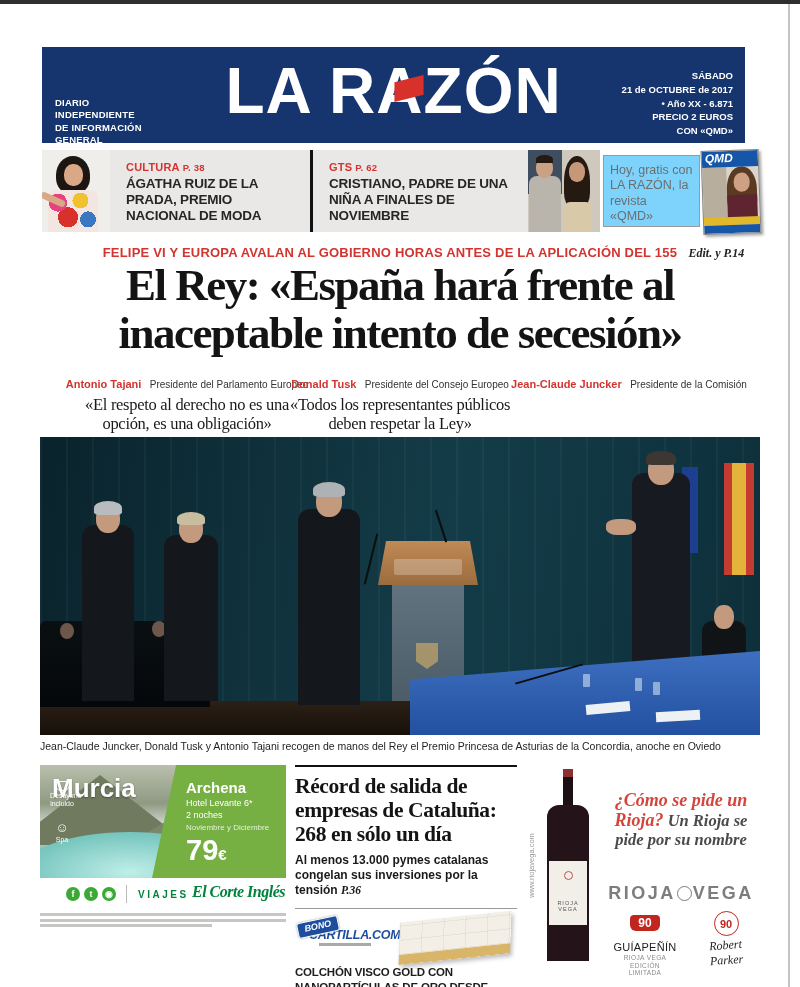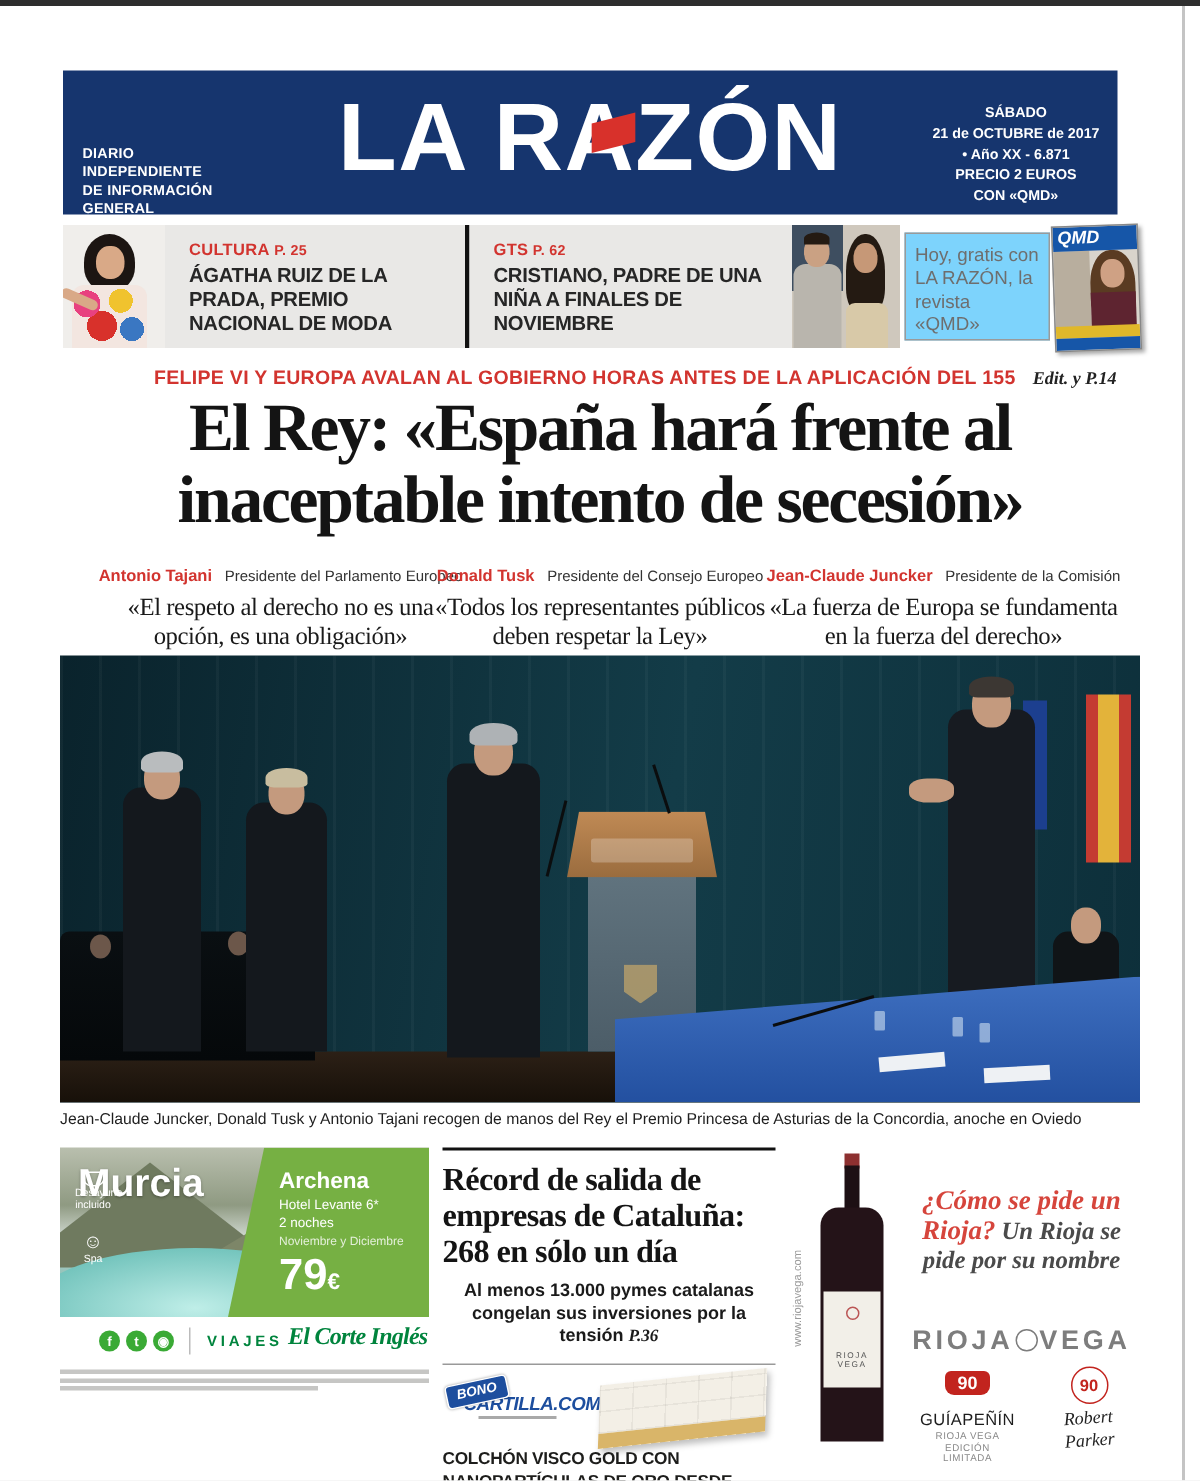--- a/index.html
+++ b/index.html
@@ -10,21 +10,21 @@
   
   .top-bar { left:0; top:0; width:800px; height:4px; background:#2e2e2e; }
   .edge-line { left:788px; top:4px; width:2px; height:983px; background:#c4c4c4; }
 
   
   .masthead { left:42px; top:47px; width:703px; height:96px; background:#16356e; overflow:visible; }
   .masthead-tagline { left:13px; top:50px; color:#fff; font-size:9.5px; font-weight:bold; line-height:1.3; letter-spacing:.2px; }
   .masthead-tagline span { display:block; }
   .masthead-logo { left:50%; top:46%; transform:translate(-50%,-50%); color:#fff; font-size:64px; font-weight:bold; letter-spacing:1px; white-space:nowrap; }
   .logo-accent { left:69.2%; top:-12px; width:30px; height:19px; background:#d8312b; transform:rotate(-14deg) skewX(-14deg); }
-  .masthead-date { right:12px; top:22px; color:#fff; font-size:9.5px; font-weight:bold; text-align:center; line-height:1.45; }
+  .masthead-date { right:12px; top:22px; color:#fff; font-size:9.5px; font-weight:bold; text-align:right; line-height:1.45; }
   .masthead-date span { display:block; }
 
   
   .teaser-strip { left:42px; top:150px; width:718px; height:82px; }
   .t-photo { top:0; height:82px; overflow:hidden; }
   .agatha { left:0; width:68px; background:#f0eeeb; }
   .agatha .hair { position:absolute; left:14px; top:6px; width:34px; height:38px; background:#1c1512; border-radius:50% 50% 42% 42%; }
   .agatha .face { position:absolute; left:22px; top:14px; width:19px; height:22px; background:#d9a987; border-radius:46%; }
   .agatha .dress { position:absolute; left:6px; top:40px; width:50px; height:42px; background:
       radial-gradient(circle at 20% 30%, #e8417f 0 9px, transparent 9px),
@@ -116,21 +116,21 @@
   .socials { position:absolute; left:26px; top:4px; display:flex; gap:4px; }
   .soc { width:14px; height:14px; border-radius:50%; background:#3aaa35; color:#fff; font-size:9px; font-weight:bold; text-align:center; line-height:14px; }
   .logo-sep { position:absolute; left:86px; top:2px; width:1px; height:18px; background:#bbb; }
   .viajes-word { position:absolute; left:98px; top:6px; color:#00843d; font-size:10px; font-weight:bold; letter-spacing:2.5px; }
   .eci-script { position:absolute; left:152px; top:0; color:#00843d; font-family:"Liberation Serif", serif; font-style:italic; font-weight:bold; font-size:16px; letter-spacing:-.5px; }
   .fine-print { position:absolute; left:0; top:148px; width:246px; }
   .fp-line { height:3px; background:#c6c6c4; margin-bottom:2.5px; }
 
   .catalonia { left:295px; top:765px; width:222px; border-top:2.5px solid #111; padding-top:7px; }
   .cat-headline { font-family:"Liberation Serif", serif; font-weight:bold; font-size:21.5px; line-height:1.12; letter-spacing:-.4px; color:#141414; }
-  .cat-subhead { margin-top:7px; font-size:12px; font-weight:bold; color:#1a1a1a; line-height:1.25;text-align:center; }
+  .cat-subhead { margin-top:7px; font-size:12px; font-weight:bold; color:#1a1a1a; line-height:1.25; }
   .cat-ref { font-family:"Liberation Serif", serif; font-style:italic; font-weight:bold; font-size:11.5px; }
   .cat-rule { margin-top:10px; height:1px; background:#999; }
   .mattress-ad { position:relative; margin-top:8px; height:88px; }
   .bono-logo { position:absolute; left:0; top:6px; width:100px; }
   .bono-badge { position:absolute; left:2px; top:-4px; width:42px; height:16px; background:#1d4e9e; border:1.5px solid #fff; box-shadow:0 0 2px rgba(0,0,0,.4); border-radius:3px; transform:rotate(-12deg); color:#fff; font-size:9px; font-weight:bold; font-style:italic; text-align:center; line-height:13px; z-index:2; }
   .bono-main { position:absolute; left:14px; top:5px; color:#1d4e9e; font-size:12.5px; font-weight:bold; font-style:italic; letter-spacing:-.3px; }
   .bono-tag { position:absolute; left:24px; top:20px; width:52px; height:2.5px; background:#a9a9a9; }
   .mattress { position:absolute; right:6px; top:0; width:112px; height:42px; transform:rotate(-6deg) skewX(-8deg); box-shadow:2px 3px 4px rgba(0,0,0,.25); }
   .mat-top { position:absolute; inset:0 0 10px 0; background:
       repeating-linear-gradient(90deg, rgba(0,0,0,.05) 0 1px, transparent 1px 22px),
@@ -189,21 +189,21 @@
 
   <div class="abs teaser-strip">
     <div class="abs t-photo agatha">
       <div class="hair"></div>
       <div class="face"></div>
       <div class="dress"></div>
       <div class="arm"></div>
     </div>
     <div class="abs t-box t-box1">
       <div class="t-label">
-        <span>CULTURA</span><span class="pg">P. 25</span>
+        <span>CULTURA</span><span class="pg">P. 38</span>
       </div>
       <div class="t-title">ÁGATHA RUIZ DE LA PRADA, PREMIO NACIONAL DE MODA</div>
     </div>
     <div class="abs t-divider"></div>
     <div class="abs t-box t-box2">
       <div class="t-label">
         <span>GTS</span><span class="pg">P. 62</span>
       </div>
       <div class="t-title">CRISTIANO, PADRE DE UNA NIÑA A FINALES DE NOVIEMBRE</div>
     </div>
@@ -240,21 +240,20 @@
     <div class="q-text">«El respeto al derecho no es una opción, es una obligación»</div>
   </div>
   <div class="abs quote-col qc2">
     <span class="q-name">Donald Tusk</span>
     <span class="q-role">Presidente del Consejo Europeo</span>
     <div class="q-text">«Todos los representantes públicos deben respetar la Ley»</div>
   </div>
   <div class="abs quote-col qc3">
     <span class="q-name">Jean-Claude Juncker</span>
     <span class="q-role">Presidente de la Comisión</span>
-    <div class="q-text">«La fuerza de Europa se fundamenta en la fuerza del derecho»</div>
   </div>
 
   <div class="abs photo">
     <div class="curtain"></div>
     <div class="floor"></div>
     <div class="audience"></div>
     <div class="aud-head" style="left:20px; bottom:96px;"></div>
     <div class="aud-head" style="left:62px; bottom:100px;"></div>
     <div class="aud-head" style="left:112px; bottom:98px;"></div>
     <div class="flag-eu"></div>

